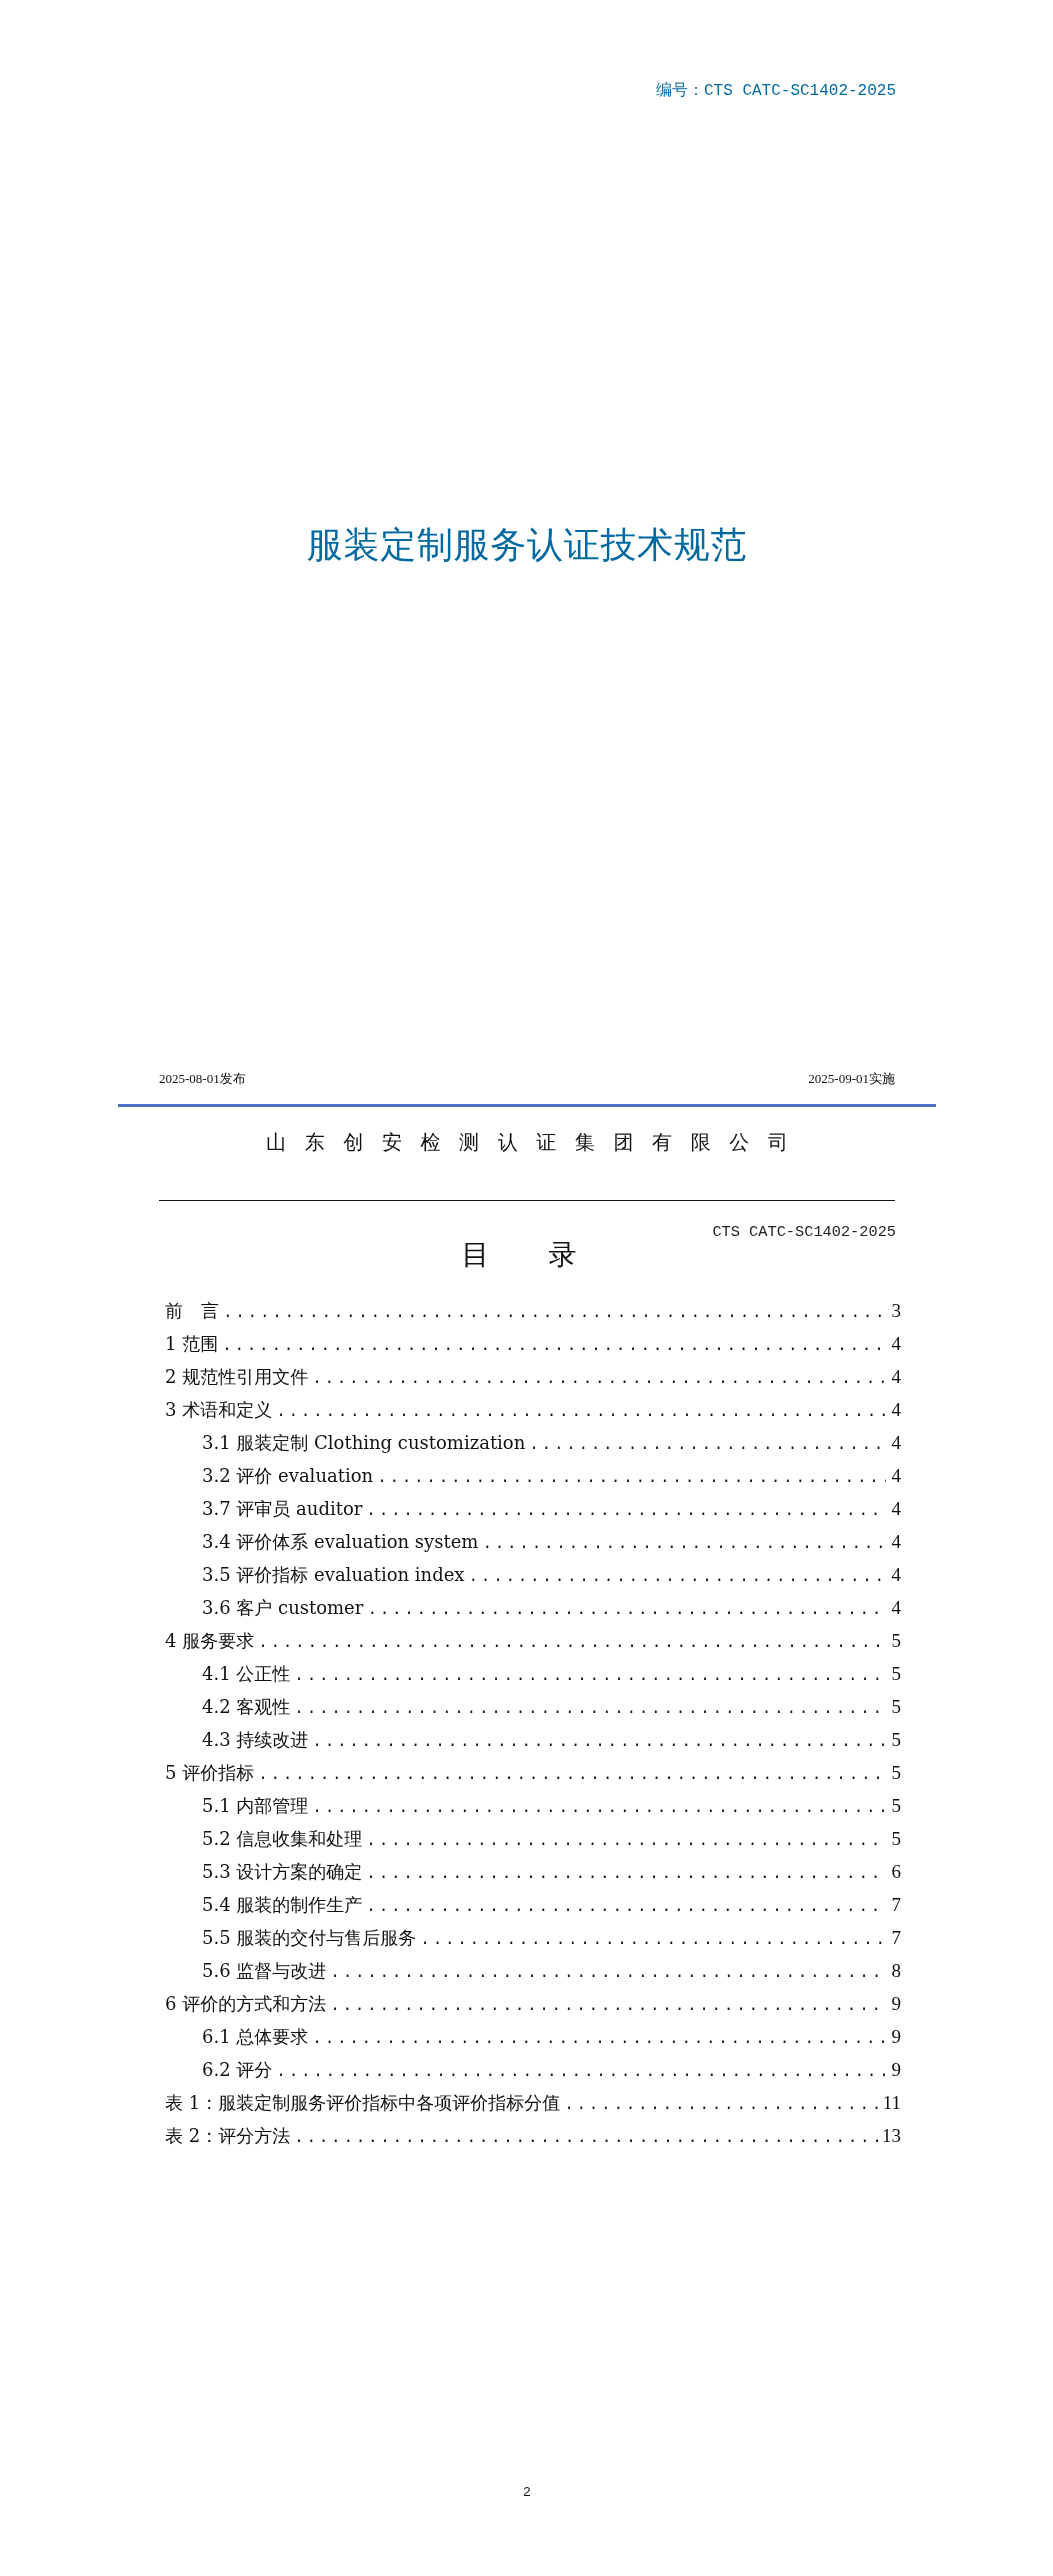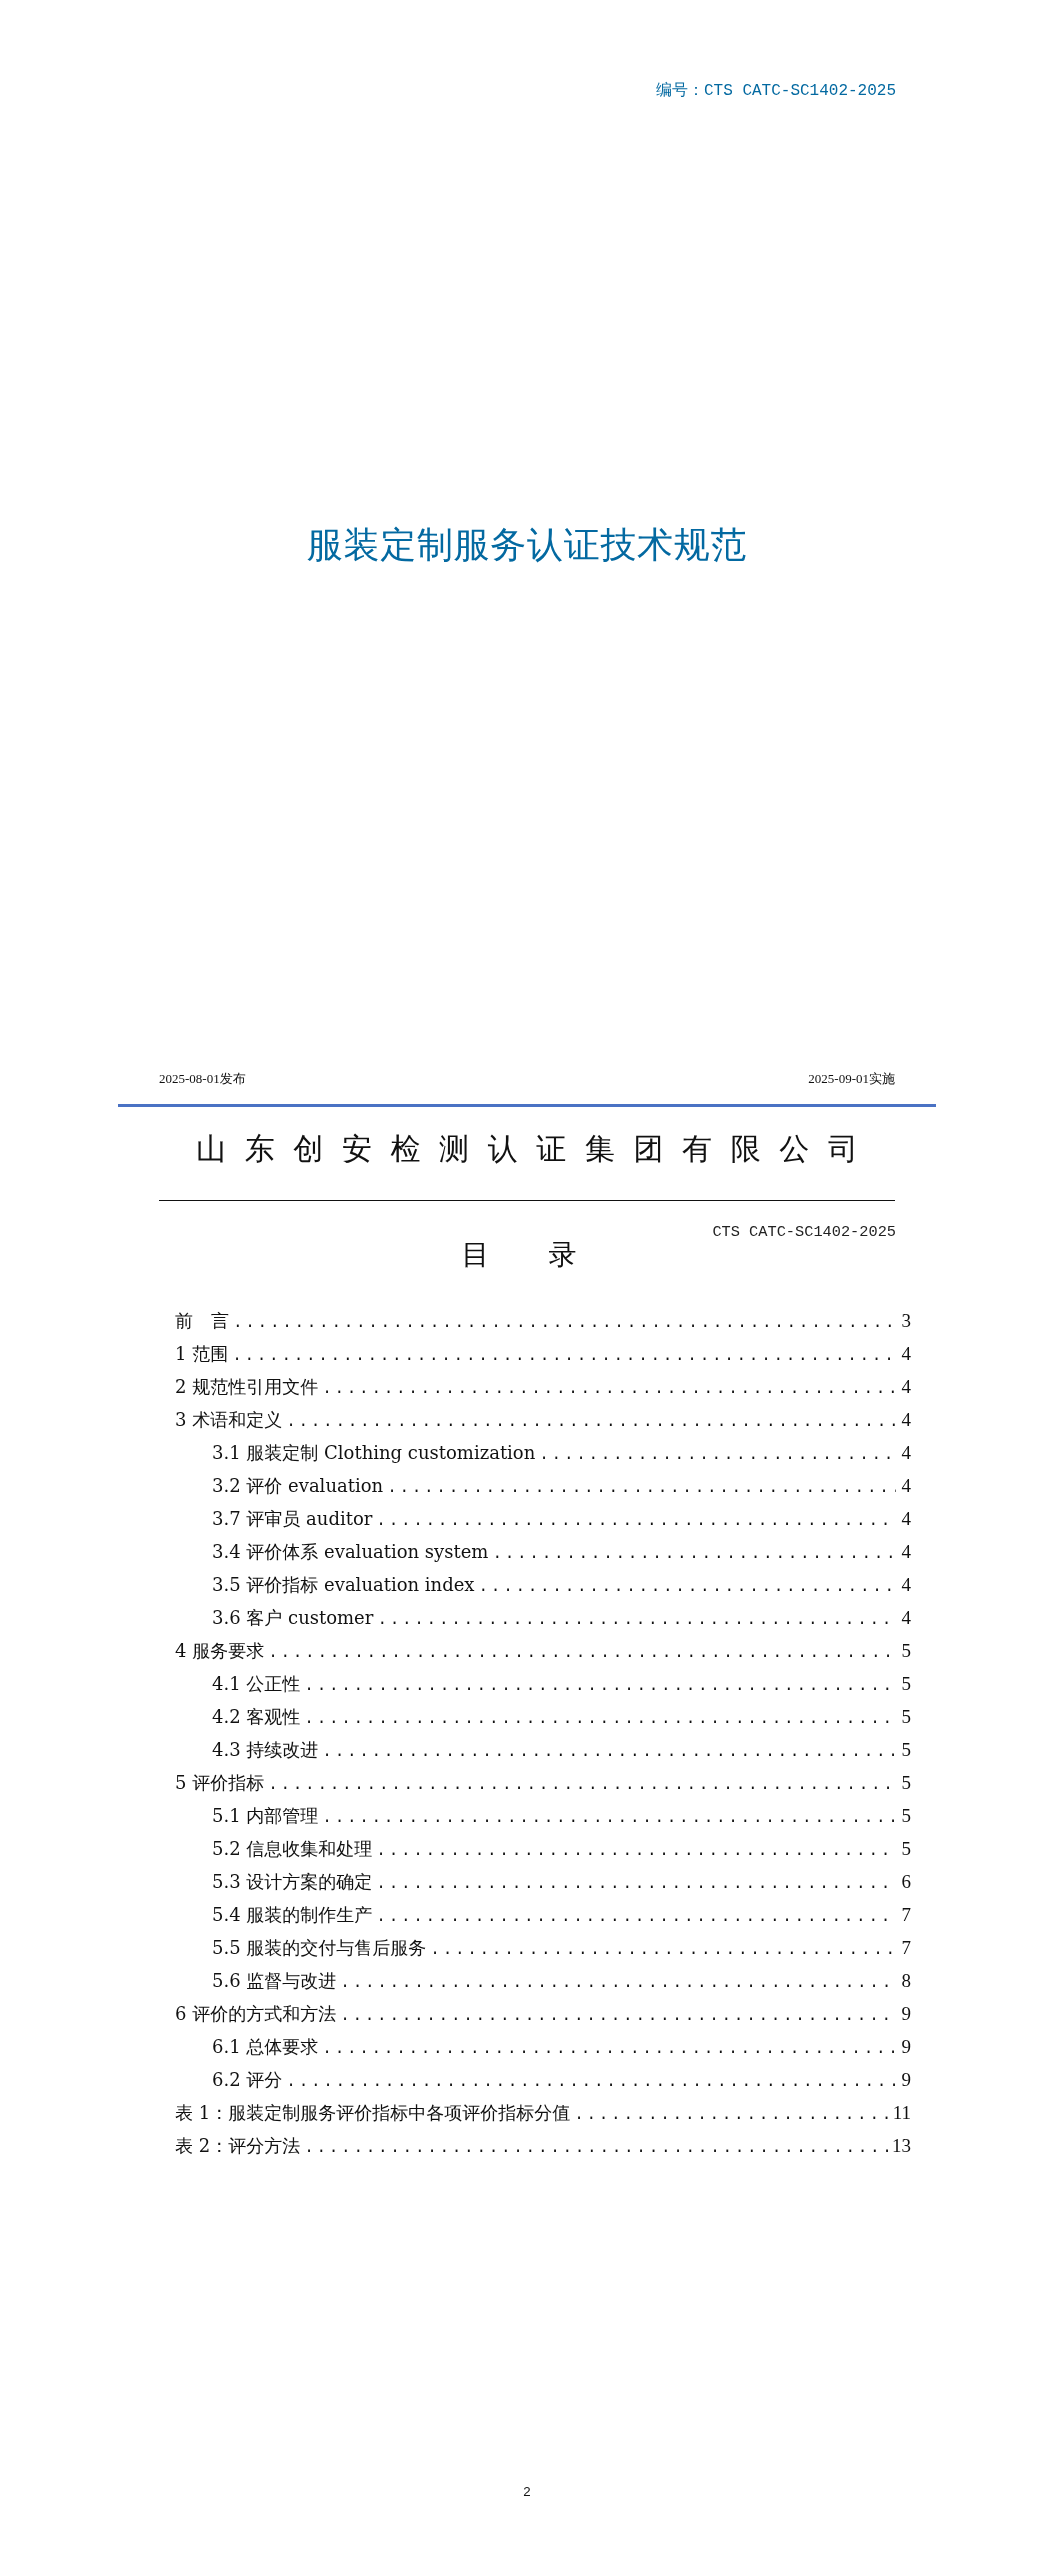--- a/index.html
+++ b/index.html
@@ -52,21 +52,21 @@
       width: 818px;
       height: 2.7px;
       background: #4a72c4;
     }
     .company {
       position: absolute;
       top: 1129px;
       left: 0;
       width: 1054px;
       text-align: center;
-      font-size: 30px;
+      font-size: 20px;
       letter-spacing: 18.6px;
       padding-left: 18.6px;
       box-sizing: border-box;
       color: #111;
     }
     .doc-code {
       position: absolute;
       top: 1223px;
       right: 158px;
       font-family: "Liberation Mono", "DejaVu Sans Mono", monospace;
@@ -91,21 +91,21 @@
       letter-spacing: 25px;
       padding-left: 9px;
       box-sizing: border-box;
       color: #111;
     }
     .toc {
       position: absolute;
       top: 1288px;
       left: 159px;
       width: 736px;
-      margin: 16px;
+      margin: 6px;
       padding: 0;
       list-style: none;
     }
     .toc-entry {
       display: flex;
       align-items: baseline;
       height: 33px;
       line-height: 33px;
       font-size: 18.6px;
       cursor: pointer;

